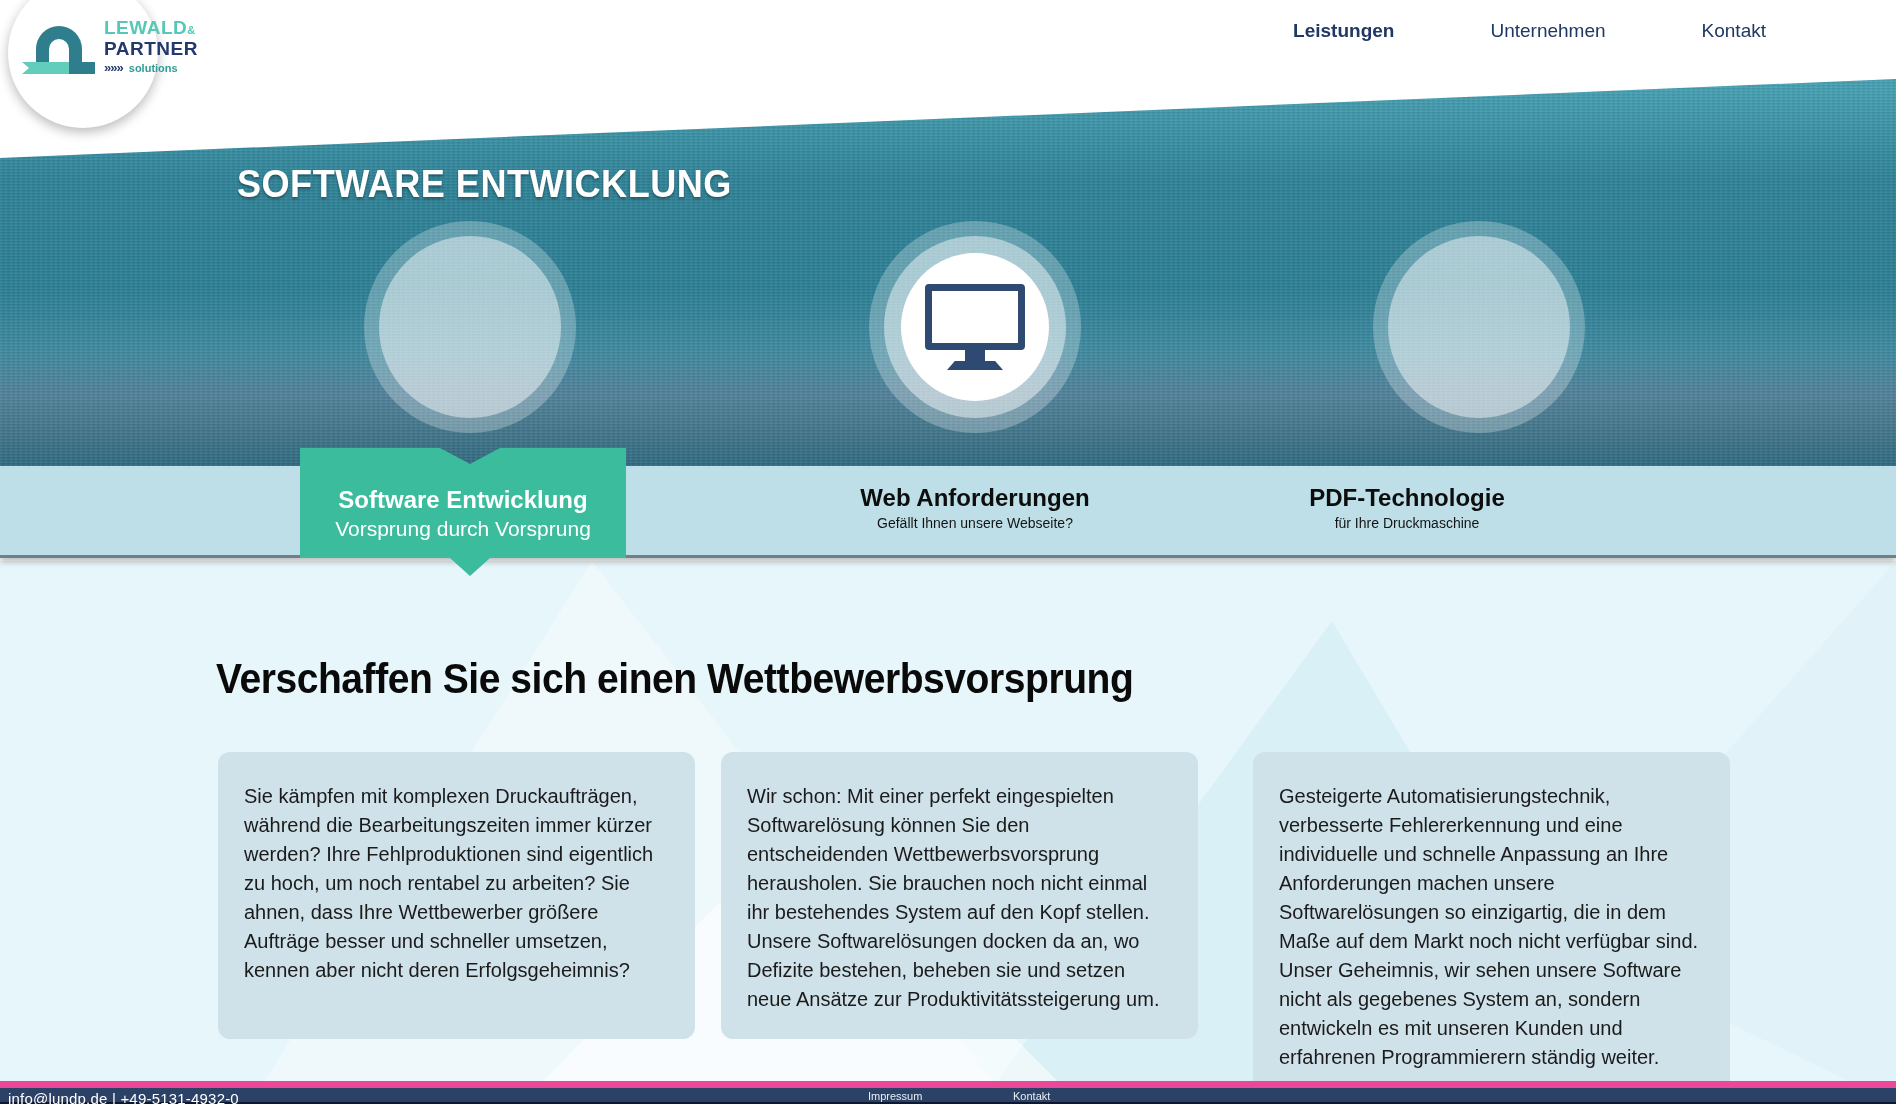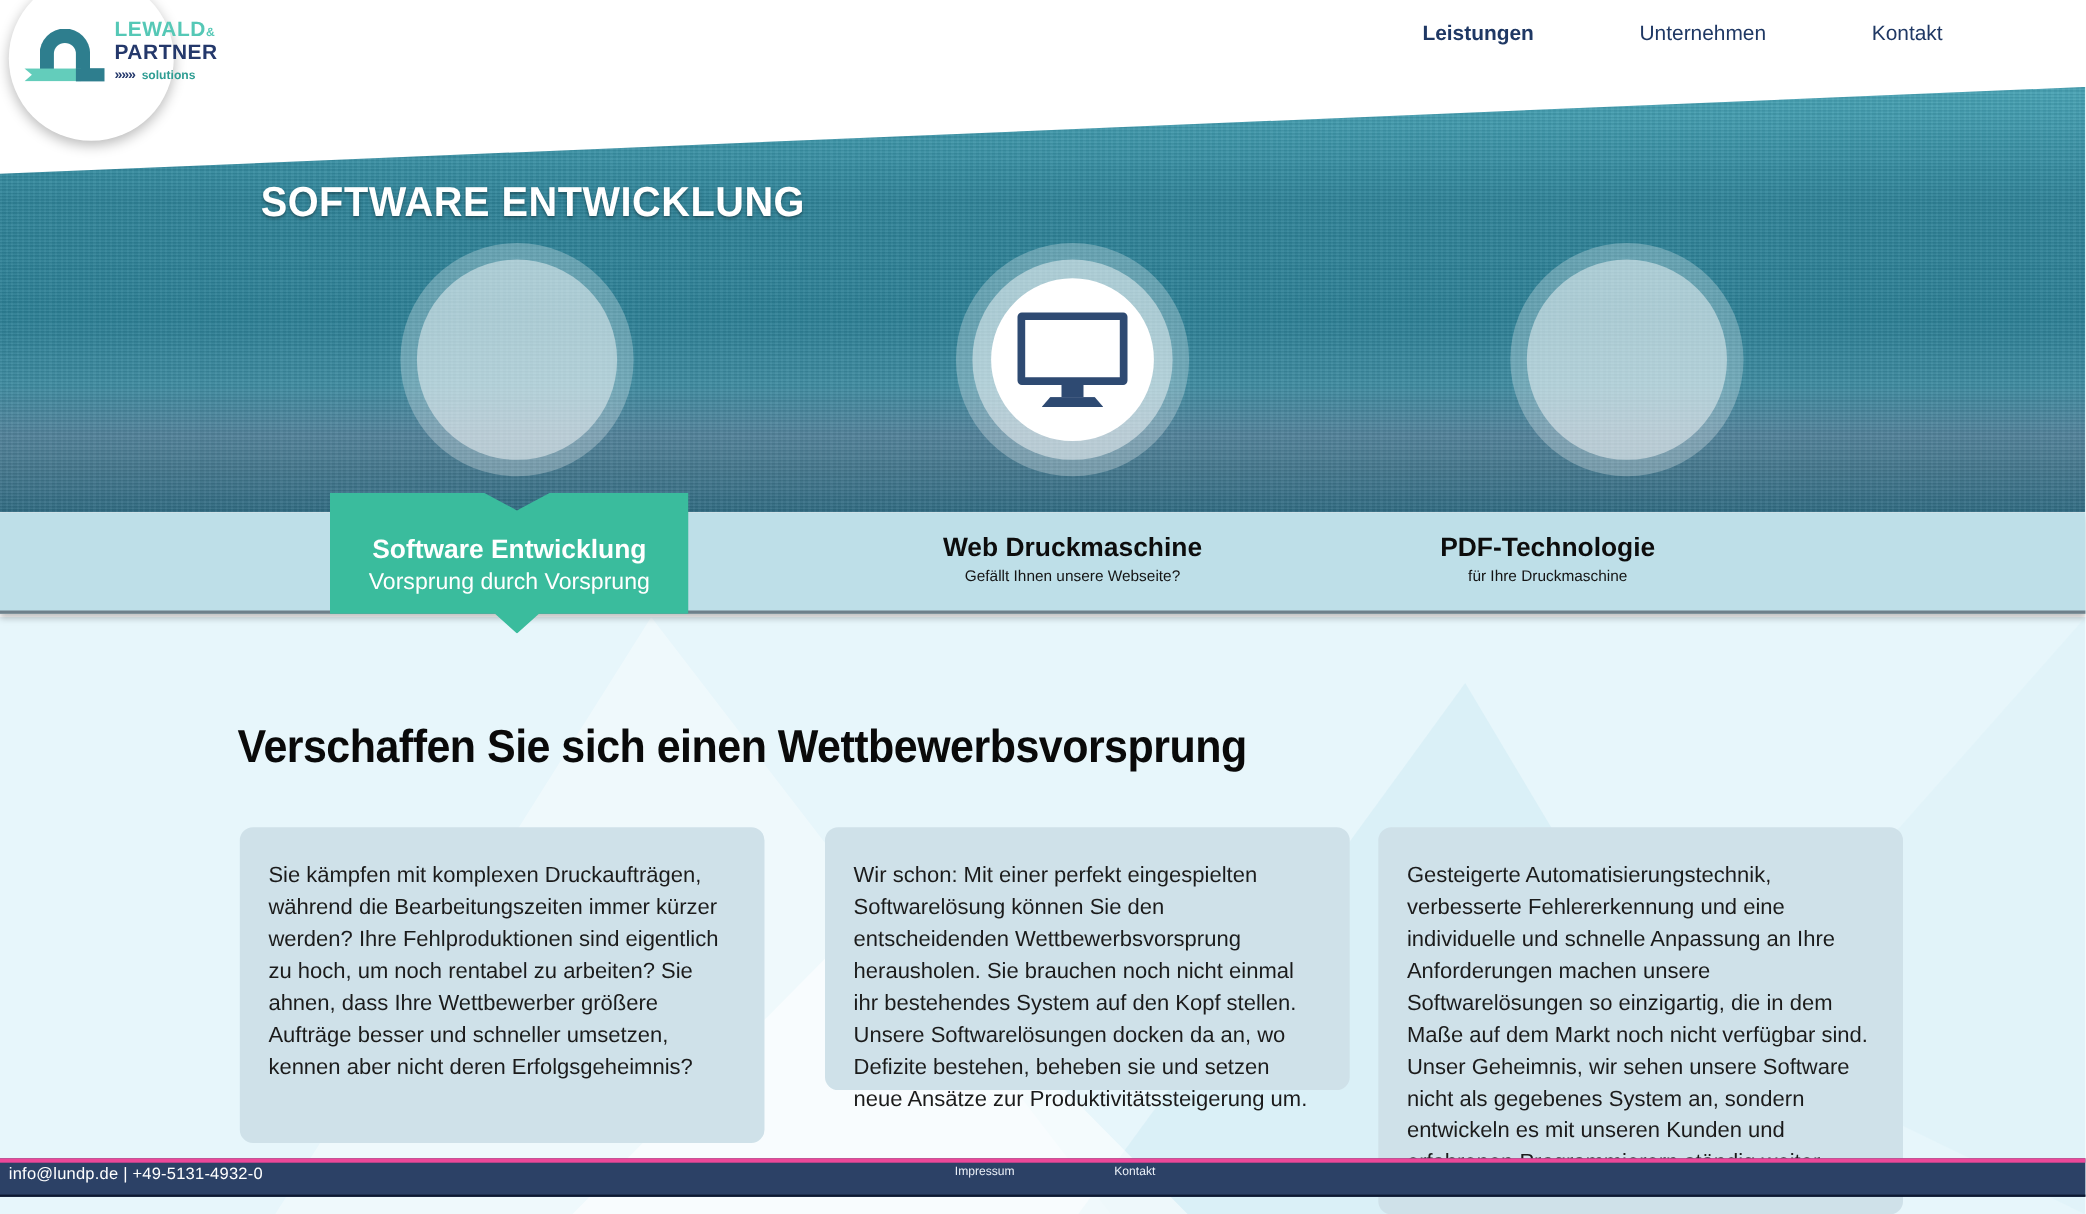--- a/index.html
+++ b/index.html
@@ -138,27 +138,27 @@
     letter-spacing: -0.5px; transform: scaleX(0.93); transform-origin: left;
     white-space: nowrap;
   }
 
   .card {
     position: absolute; top: 191px; width: 477px;
     background: #cfe1e9; border-radius: 12px;
     padding: 30px 26px; font-size: 20px; line-height: 29px; color: #1b1b1b;
   }
   .card1 { left: 218px; height: 287px; }
-  .card2 { left: 750px; height: 239px; }
+  .card2 { left: 721px; height: 287px; }
   .card3 { left: 1253px; height: 352px; }
 
   
   .footer {
-    position: absolute; left: 0; bottom: 16px; width: 1896px; height: 35px; z-index: 50;
-    background: #2c4166; border-top: 4px solid #ec4899; border-bottom: 2px solid #0d1830;
+    position: absolute; left: 0; bottom: 0; width: 1896px; height: 23px; z-index: 50;
+    background: #2c4166; border-top: 7px solid #ec4899; border-bottom: 2px solid #0d1830;
   }
   .footer-contact {
     position: absolute; left: 8px; top: 2px;
     color: #ffffff; font-size: 15px; letter-spacing: 0.2px;
   }
   .footer-link { position: absolute; top: 2px; color: #e9eef6; font-size: 11px; text-decoration: none; cursor: pointer; }
   .footer-link.l1 { left: 868px; }
   .footer-link.l2 { left: 1013px; }
 </style>
 </head>
@@ -212,21 +212,21 @@
 </div>
 
 <div class="strip"></div>
 
 <div class="tab-active">
   <div class="t-title">Software Entwicklung</div>
   <div class="t-sub">Vorsprung durch Vorsprung</div>
 </div>
 
 <div class="tab tab2">
-  <div class="t-title">Web Druckmaschine</div>
+  <div class="t-title">Web Anforderungen</div>
   <div class="t-sub">Gefällt Ihnen unsere Webseite?</div>
 </div>
 
 <div class="tab tab3">
   <div class="t-title">PDF-Technologie</div>
   <div class="t-sub">für Ihre Druckmaschine</div>
 </div>
 
 <div class="content">
   <div class="poly poly1"></div>

